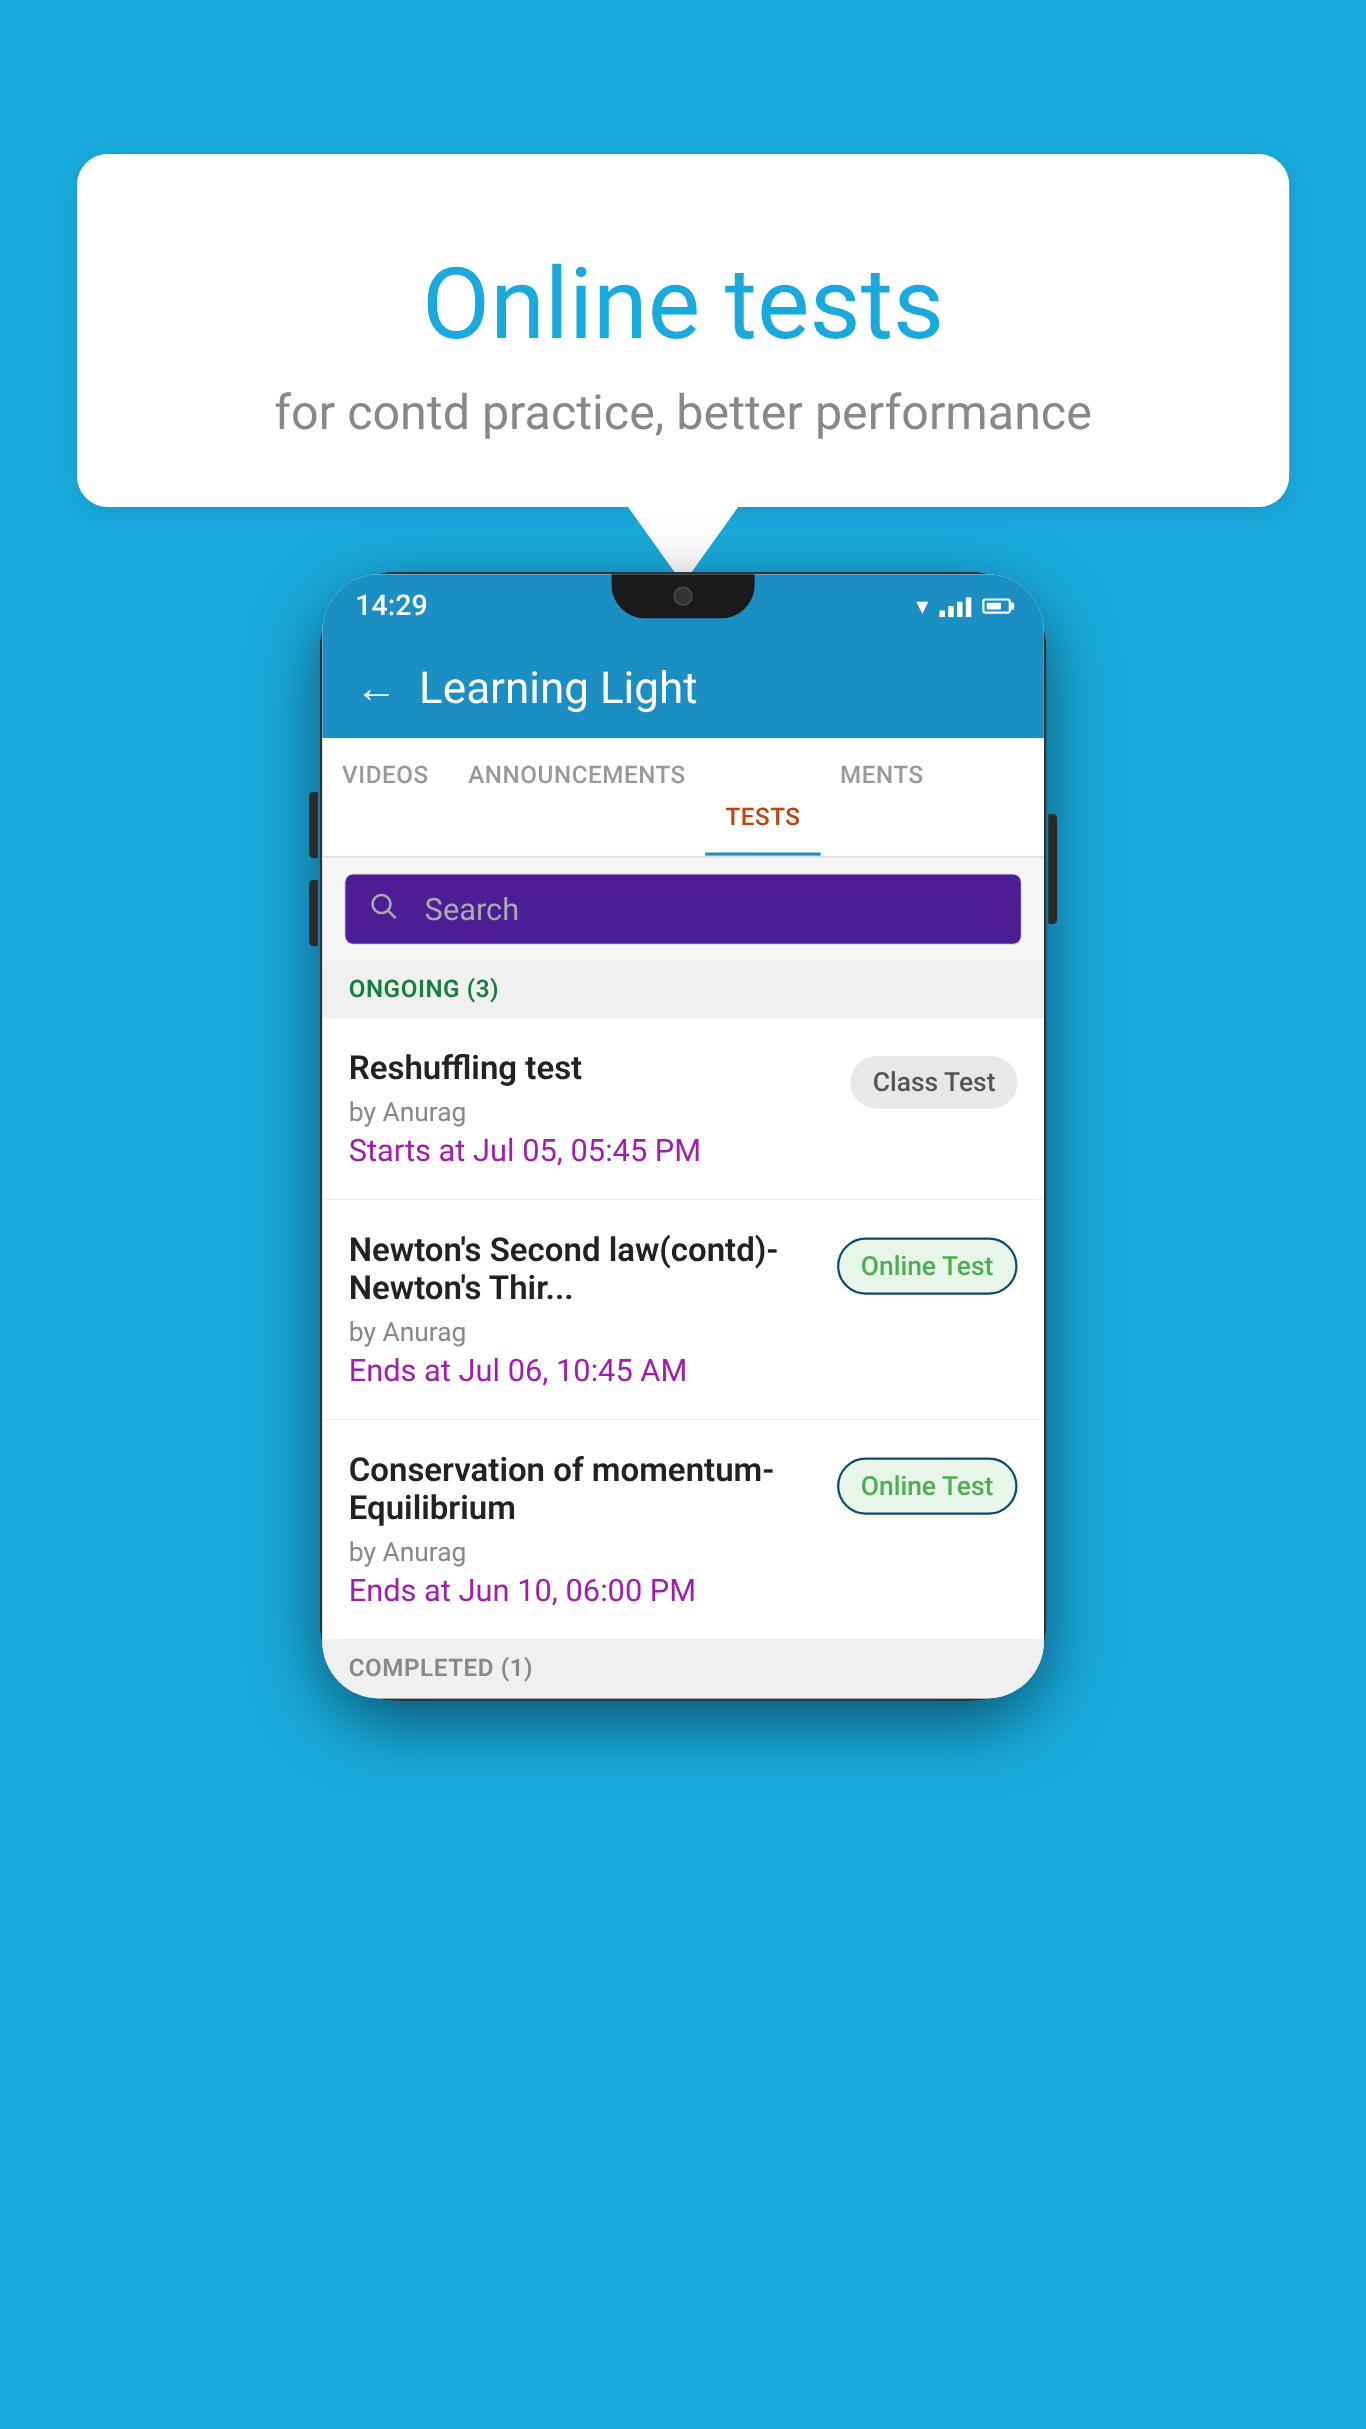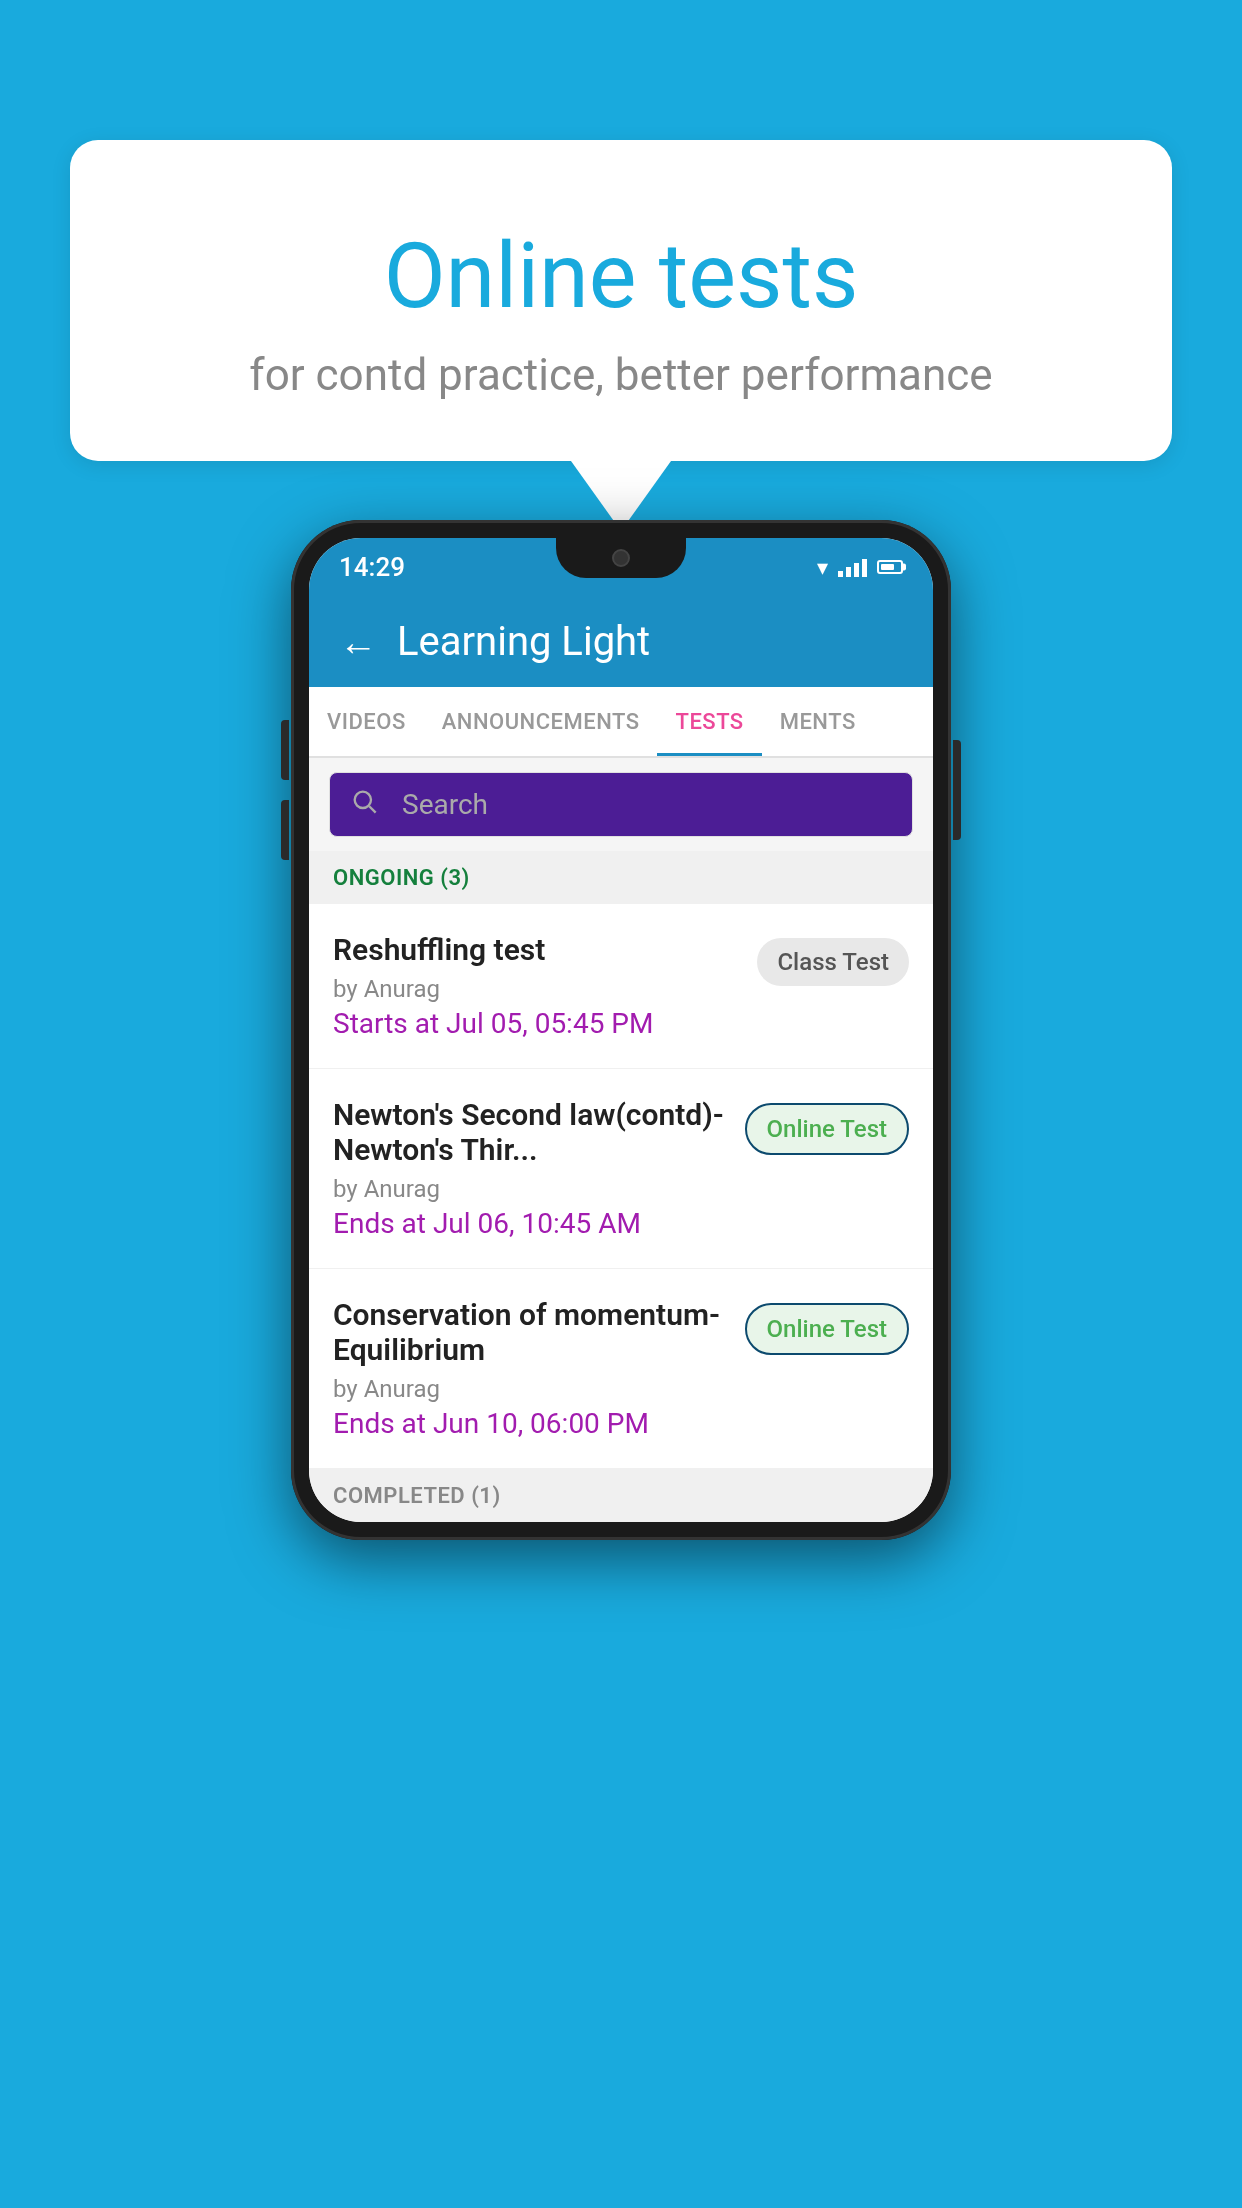--- a/index.html
+++ b/index.html
@@ -61,21 +61,21 @@
       position: absolute;
       top: 520px;
       left: 50%;
       transform: translateX(-50%);
       width: 660px;
     }
 
     .phone-frame {
       background: #1a1a1a;
       border-radius: 70px;
-      padding: 18px;
+      padding: 2px;
       box-shadow: 0 20px 60px rgba(0,0,0,0.5), inset 0 0 0 3px #333;
       position: relative;
     }
 
     .phone-screen {
       background: white;
       border-radius: 52px;
       overflow: hidden;
       position: relative;
     }
@@ -199,21 +199,22 @@
       padding: 22px 18px;
       font-size: 22px;
       color: #999;
       font-weight: 500;
       letter-spacing: 0.5px;
       cursor: pointer;
       position: relative;
     }
 
     .tab-item.active {
-      color: #ec4899;
+      color: #c2410c;
+      margin-top: 38px;
     }
 
     .tab-item.active::after {
       content: '';
       position: absolute;
       bottom: 0;
       left: 0;
       right: 0;
       height: 3px;
       background: #1B8EC3;

